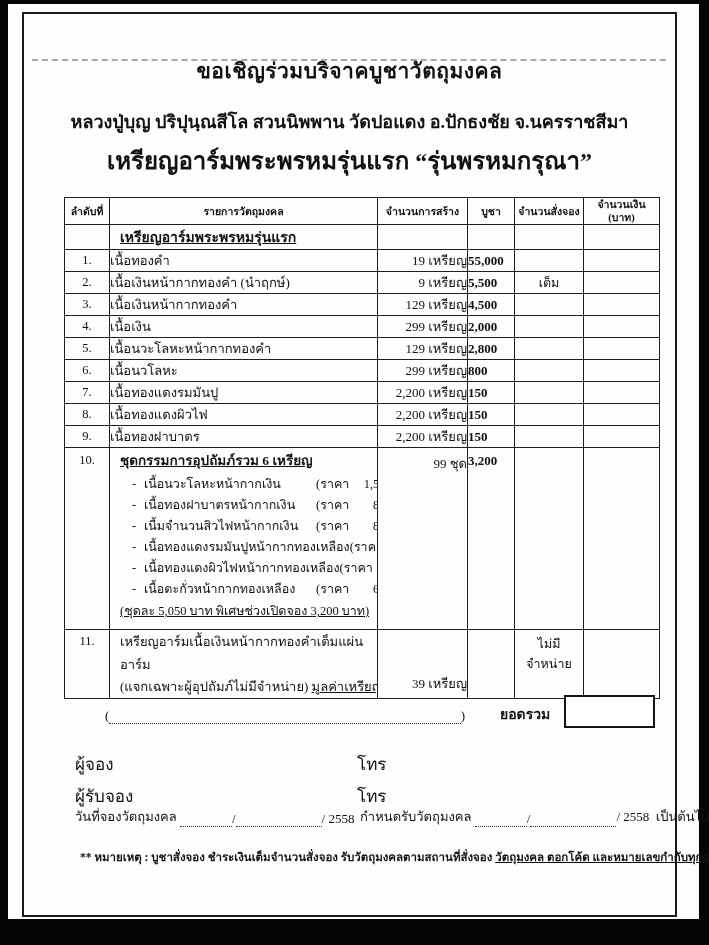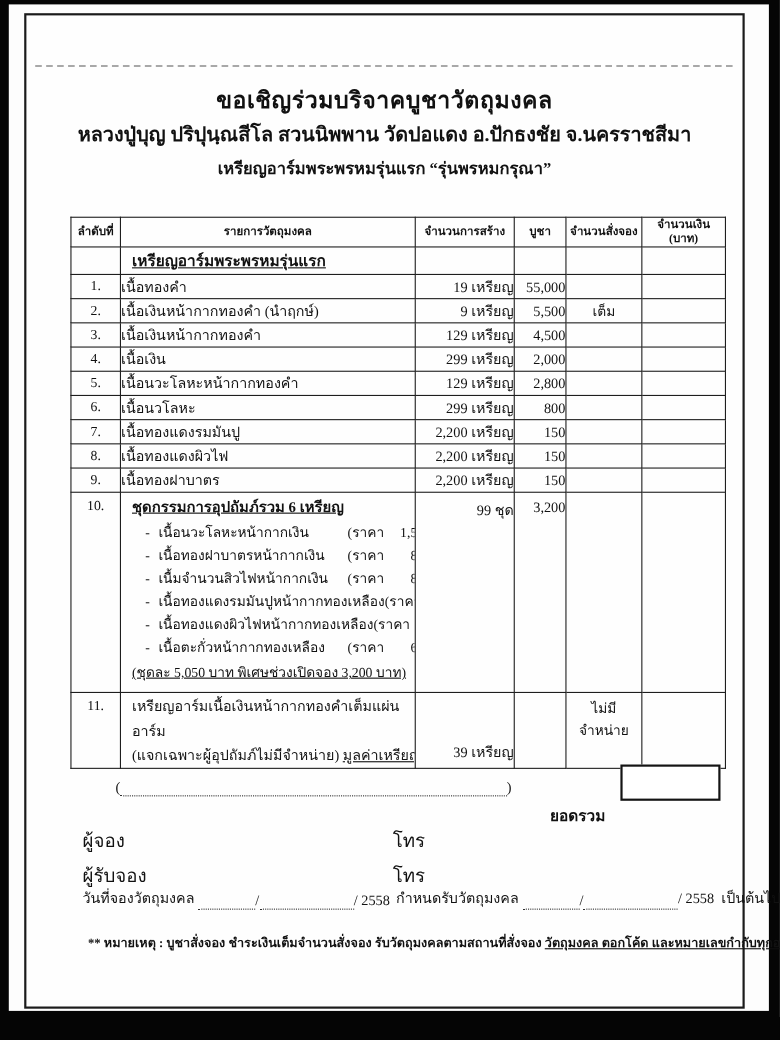--- a/index.html
+++ b/index.html
@@ -9,40 +9,40 @@
     font-family:"Liberation Serif","DejaVu Serif",serif;
     color:#111;
     -webkit-font-smoothing:antialiased;
   }
   .backing{position:absolute;left:8px;top:4px;right:10px;bottom:26px;background:#fdfdfd;}
   .page{
     position:absolute;left:22px;top:12px;width:651px;height:901px;
     background:#fefefe;border:2px solid #1b1b1b;
   }
   .cutline{position:absolute;left:8px;top:45px;width:634px;border-top:2px dashed #a8a8a8;height:0;}
-  .t1{position:absolute;left:0;top:60px;width:100%;text-align:center;font-size:21px;font-weight:bold;letter-spacing:.5px;}
+  .t1{position:absolute;left:0;top:40px;width:100%;text-align:center;font-size:21px;font-weight:bold;letter-spacing:.5px;}
   .t2{position:absolute;left:0;top:93px;width:100%;text-align:center;font-size:18px;font-weight:bold;}
-  .t3{position:absolute;left:0;top:127px;width:100%;text-align:center;font-size:15px;font-weight:bold;}
+  .t3{position:absolute;left:0;top:127px;width:100%;text-align:center;font-size:24px;font-weight:bold;}
 
   table.order{
     position:absolute;left:40px;top:183px;width:595px;
     border-collapse:collapse;table-layout:fixed;
     font-size:13px;
   }
   table.order td,table.order th{
     border:1.5px solid #1e1e1e;padding:0;vertical-align:middle;overflow:hidden;
   }
   tr.thead th{font-size:10.5px;font-weight:bold;text-align:center;height:26px;line-height:13px;}
   tr.section{height:25px;margin-top:43px;}
   tr.section .sec{font-weight:bold;text-decoration:underline;font-size:14px;padding-left:10px;}
   tr.item-row{height:21px;}
   td.c-no{text-align:center;font-size:12.5px;}
   td.c-item{padding-left:10px;}
   td.c-qty{text-align:right;padding-right:9px;}
-  td.c-price{text-align:right;padding-right:7px;}
+  td.c-price{padding-right:7px;font-weight:bold;}
   td.c-order{text-align:center;font-size:12.5px;}
   tr.row10{height:182px;}
   tr.row10 td{vertical-align:top;}
   tr.row10 td.c-no{padding-top:5px;}
   tr.row10 td.c-qty,tr.row10 td.c-price{padding-top:5px;}
   .r10-title{font-weight:bold;text-decoration:underline;font-size:13.5px;line-height:26px;padding-left:10px;}
   .bullet{line-height:21px;padding-left:22px;font-size:12.5px;white-space:nowrap;}
   .b-dash{display:inline-block;width:12px;}
   .b-name{display:inline-block;min-width:172px;}
   .b-plabel{display:inline-block;}
@@ -52,21 +52,21 @@
   tr.row11 td{vertical-align:top;}
   tr.row11 .l1{line-height:23px;padding-left:10px;}
   tr.row11 .l2{line-height:22px;padding-left:10px;white-space:nowrap;}
   tr.row11 .ul{text-decoration:underline;}
   tr.row11 td.c-qty{vertical-align:bottom;padding-bottom:4px;}
   tr.row11 td.c-order{vertical-align:top;padding-top:4px;margin-top:36px;}
   tr.row12{height:28px;}
 
   .summary-paren{position:absolute;left:81px;top:694px;width:360px;font-size:13px;display:flex;align-items:flex-end;}
   .summary-paren .dots{flex:1;}
-  .total-label{position:absolute;left:476px;top:716px;font-size:14px;font-weight:bold;}
+  .total-label{position:absolute;left:476px;top:689px;font-size:14px;font-weight:bold;}
   .total-box{position:absolute;left:540px;top:681px;width:87px;height:29px;border:2px solid #141414;background:#fff;}
 
   .formline{position:absolute;font-size:17px;display:flex;align-items:flex-start;flex-direction:column;}
   .dots{display:inline-block;border-bottom:1.6px dotted #2f2f2f;height:14px;}
   .fl-left{left:51px;width:266px;}
   .fl-right{left:333px;width:287px;}
   .row-a{top:736px;}
   .row-b{top:768px;}
   .row-c{top:792px;}
   .formline .dots{flex:1;}

